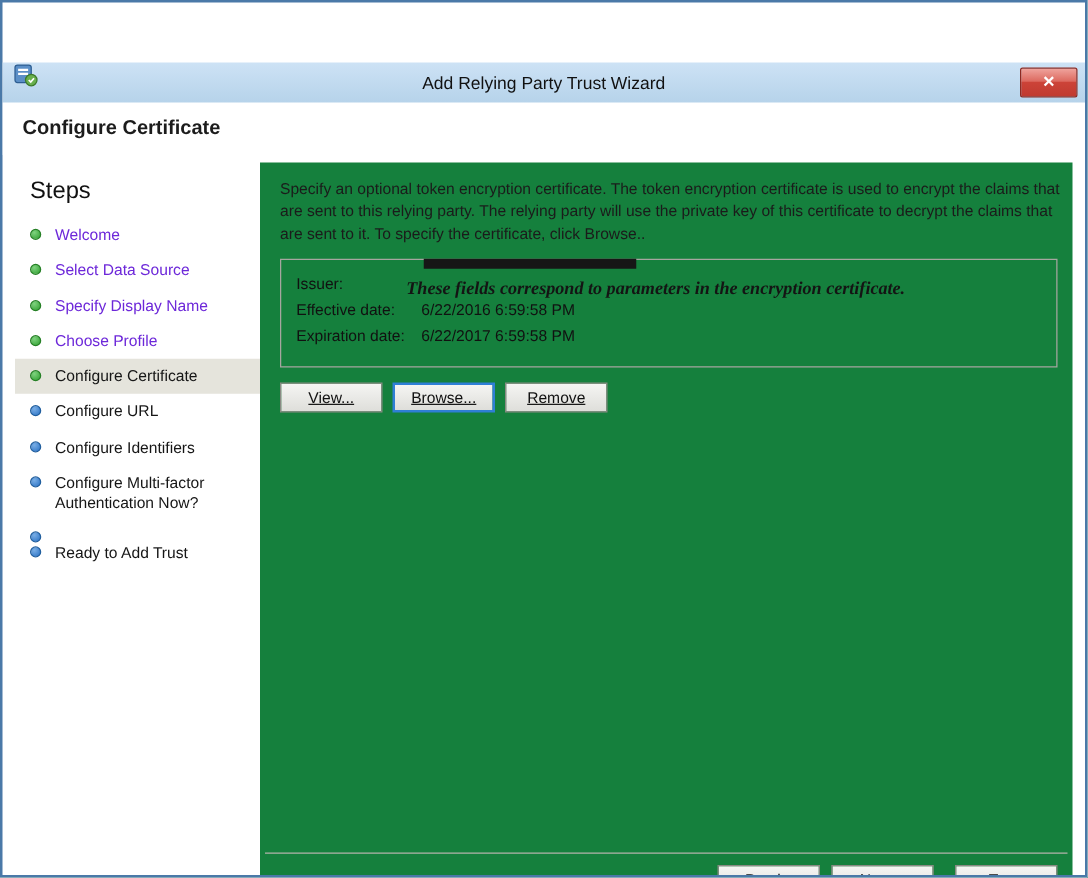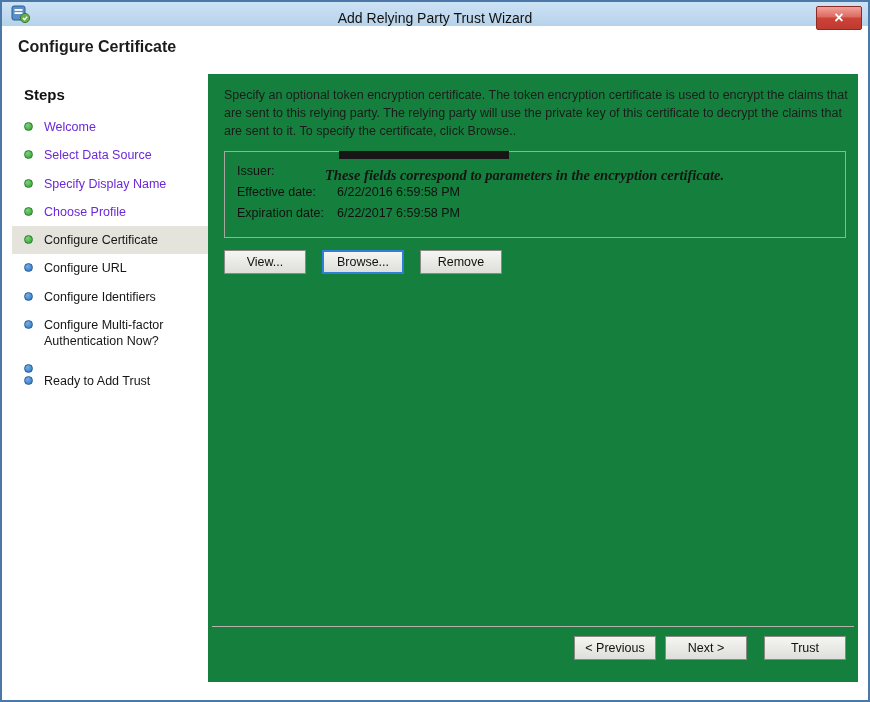--- a/index.html
+++ b/index.html
@@ -12,25 +12,25 @@
   .window {
     width: 870px;
     height: 702px;
     border: 2px solid #4a79a8;
     background: #ffffff;
     position: relative;
     overflow: hidden;
   }
   
   .titlebar {
-    height: 24px;
+    height: 32px;
     background: linear-gradient(#cde2f5, #b6d3ea);
     position: relative;
     display: flex;
-    align-items: center;
+    margin-top: 48px;
   }
   .titlebar .app-icon { margin-left: 9px; display: inline-flex; }
   .titlebar .title {
     position: absolute;
     left: 0; right: 0; top: 0;
     height: 32px;
     line-height: 32px;
     text-align: center;
     font-size: 14px;
     color: #111;
@@ -68,22 +68,22 @@
     margin: 6px 10px 10px 10px;
     height: 608px;
   }
   .sidebar {
     width: 196px;
     background: #fff;
     padding-top: 6px;
     flex: none;
   }
   .steps-heading {
-    font-weight: bold;
-    font-size: 15px;
+    font-weight: normal;
+    font-size: 19px;
     padding: 6px 0 10px 12px;
     color: #111;
   }
   .step {
     position: relative;
     padding: 6px 8px 6px 32px;
     font-size: 12.5px;
     line-height: 1.3;
   }
   .step .dot {
@@ -160,21 +160,22 @@
     border: 1px solid #8a8a84;
     font-family: inherit;
     font-size: 12.5px;
     color: #111;
     text-align: center;
     cursor: pointer;
   }
   .cert-buttons {
     margin-top: 12px;
     display: flex;
-    gap: 16px;
+    gap: 8px;
+    text-decoration: underline;
   }
   .btn.focused {
     border: 2px solid #2f7fd6;
     padding: 0 9px;
   }
   
   .footer {
     flex: none;
     border-top: 1px solid #b3b3ab;
     margin: 0 4px;

